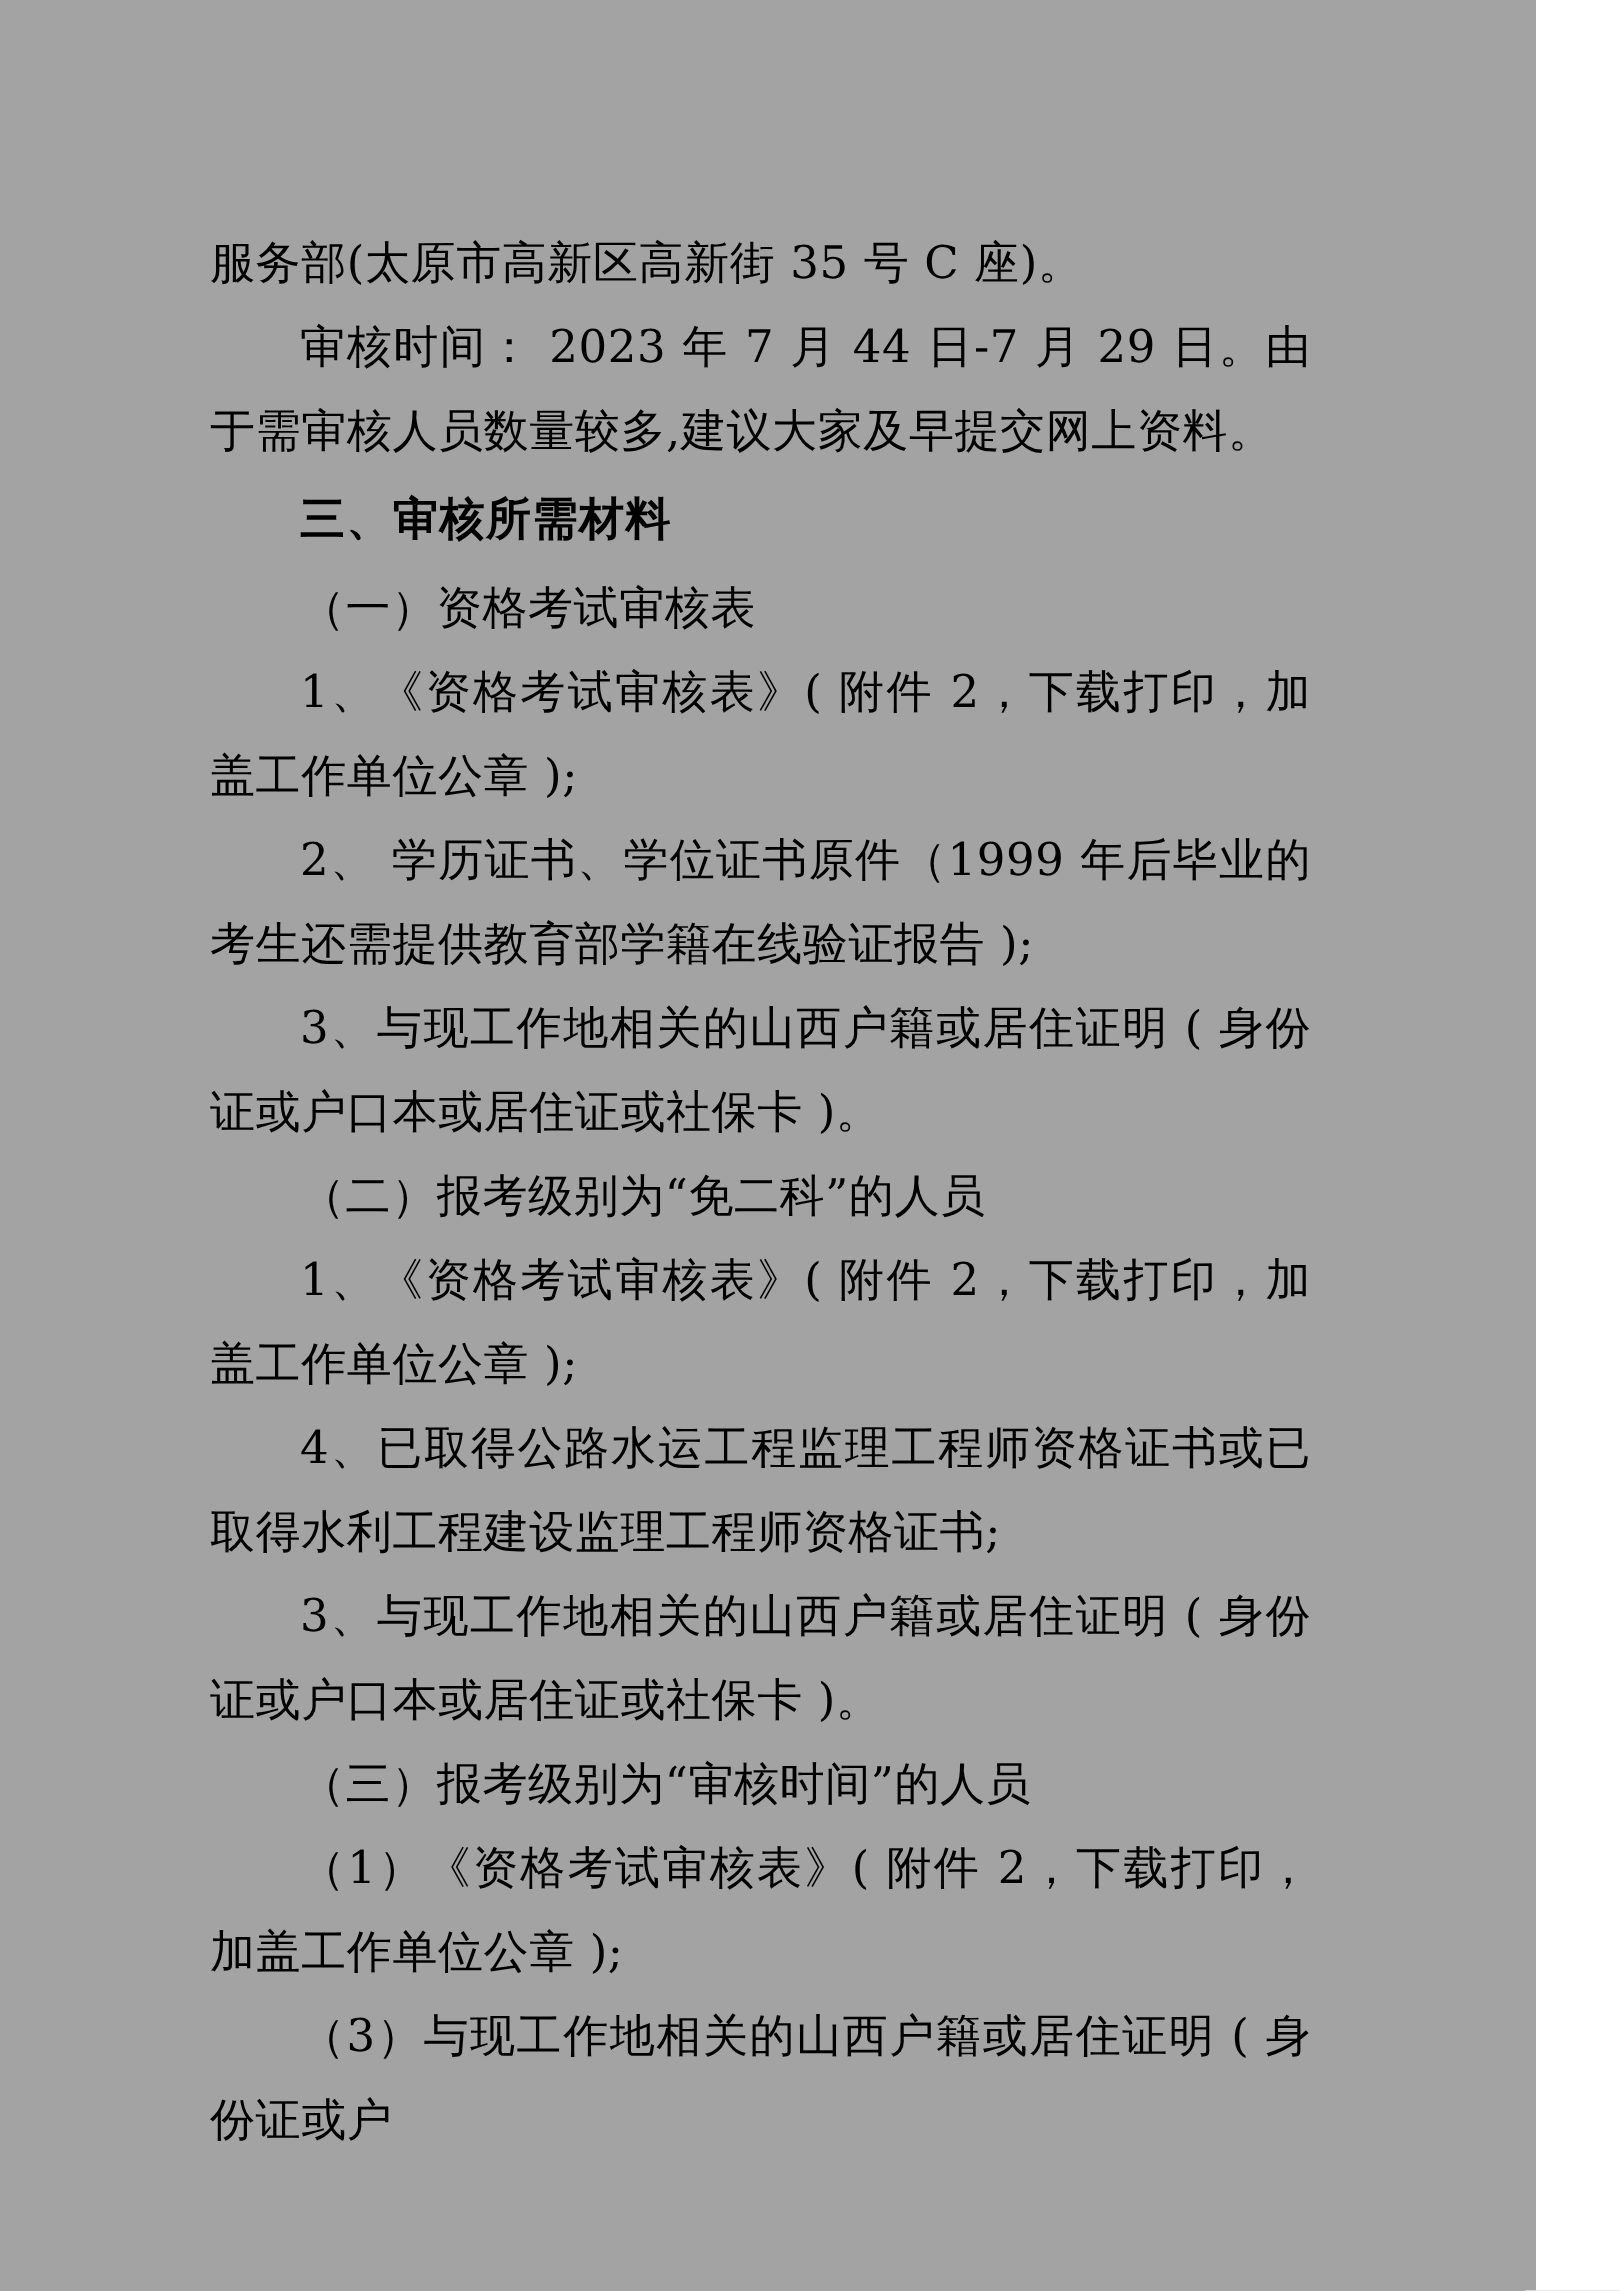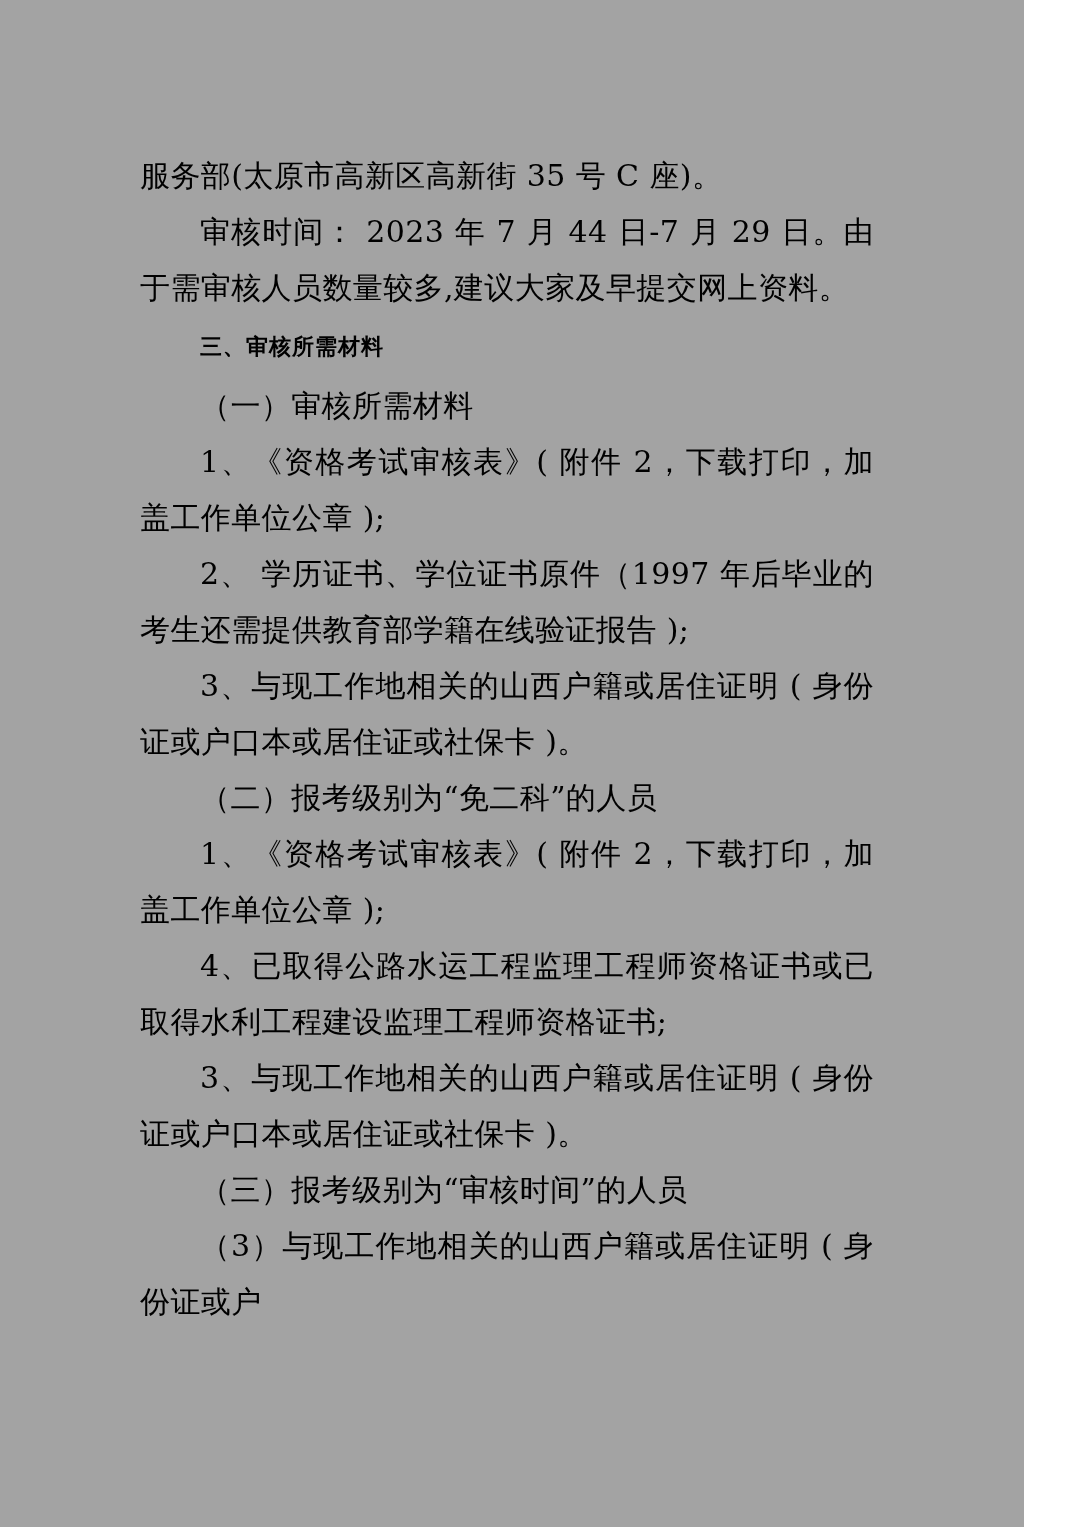--- a/index.html
+++ b/index.html
@@ -35,53 +35,54 @@
   .para {
     text-indent: 60px;
   }
   .para-noindent {
     text-indent: 0;
   }
   .heading {
     text-indent: 60px;
     font-family: "DejaVu Sans", "Liberation Sans", sans-serif;
     font-weight: bold;
-    font-size: 22px;
+    font-size: 30px;
     line-height: 62px;
     letter-spacing: 1px;
   }
 </style>
 </head>
 <body>
 
 <div class="page">
   <div class="doc-body">
 
     <p class="para-noindent">服务部(太原市高新区高新街 35 号 C 座)。</p>
 
     <p class="para">审核时间： 2023 年 7 月 44 日-7 月 29 日。由于需审核人员数量较多,建议大家及早提交网上资料。</p>
 
     <p class="heading">三、审核所需材料</p>
 
-    <p class="para">（一）审核所需材料</p>
+    <p class="para">（一）资格考试审核表</p>
 
     <p class="para">1、《资格考试审核表》( 附件 2，下载打印，加盖工作单位公章 );</p>
 
-    <p class="para">2、 学历证书、学位证书原件（1997 年后毕业的考生还需提供教育部学籍在线验证报告 );</p>
+    <p class="para">2、 学历证书、学位证书原件（1999 年后毕业的考生还需提供教育部学籍在线验证报告 );</p>
 
     <p class="para">3、与现工作地相关的山西户籍或居住证明 ( 身份证或户口本或居住证或社保卡 )。</p>
 
     <p class="para">（二）报考级别为“免二科”的人员</p>
 
     <p class="para">1、《资格考试审核表》( 附件 2，下载打印，加盖工作单位公章 );</p>
 
     <p class="para">4、已取得公路水运工程监理工程师资格证书或已取得水利工程建设监理工程师资格证书;</p>
 
     <p class="para">3、与现工作地相关的山西户籍或居住证明 ( 身份证或户口本或居住证或社保卡 )。</p>
 
     <p class="para">（三）报考级别为“审核时间”的人员</p>
 
+    <p class="para">（1）《资格考试审核表》( 附件 2，下载打印，加盖工作单位公章 );</p>
 
 
     <p class="para">（3）与现工作地相关的山西户籍或居住证明 ( 身份证或户</p>
 
   </div>
 </div>
 
 </body></html>

